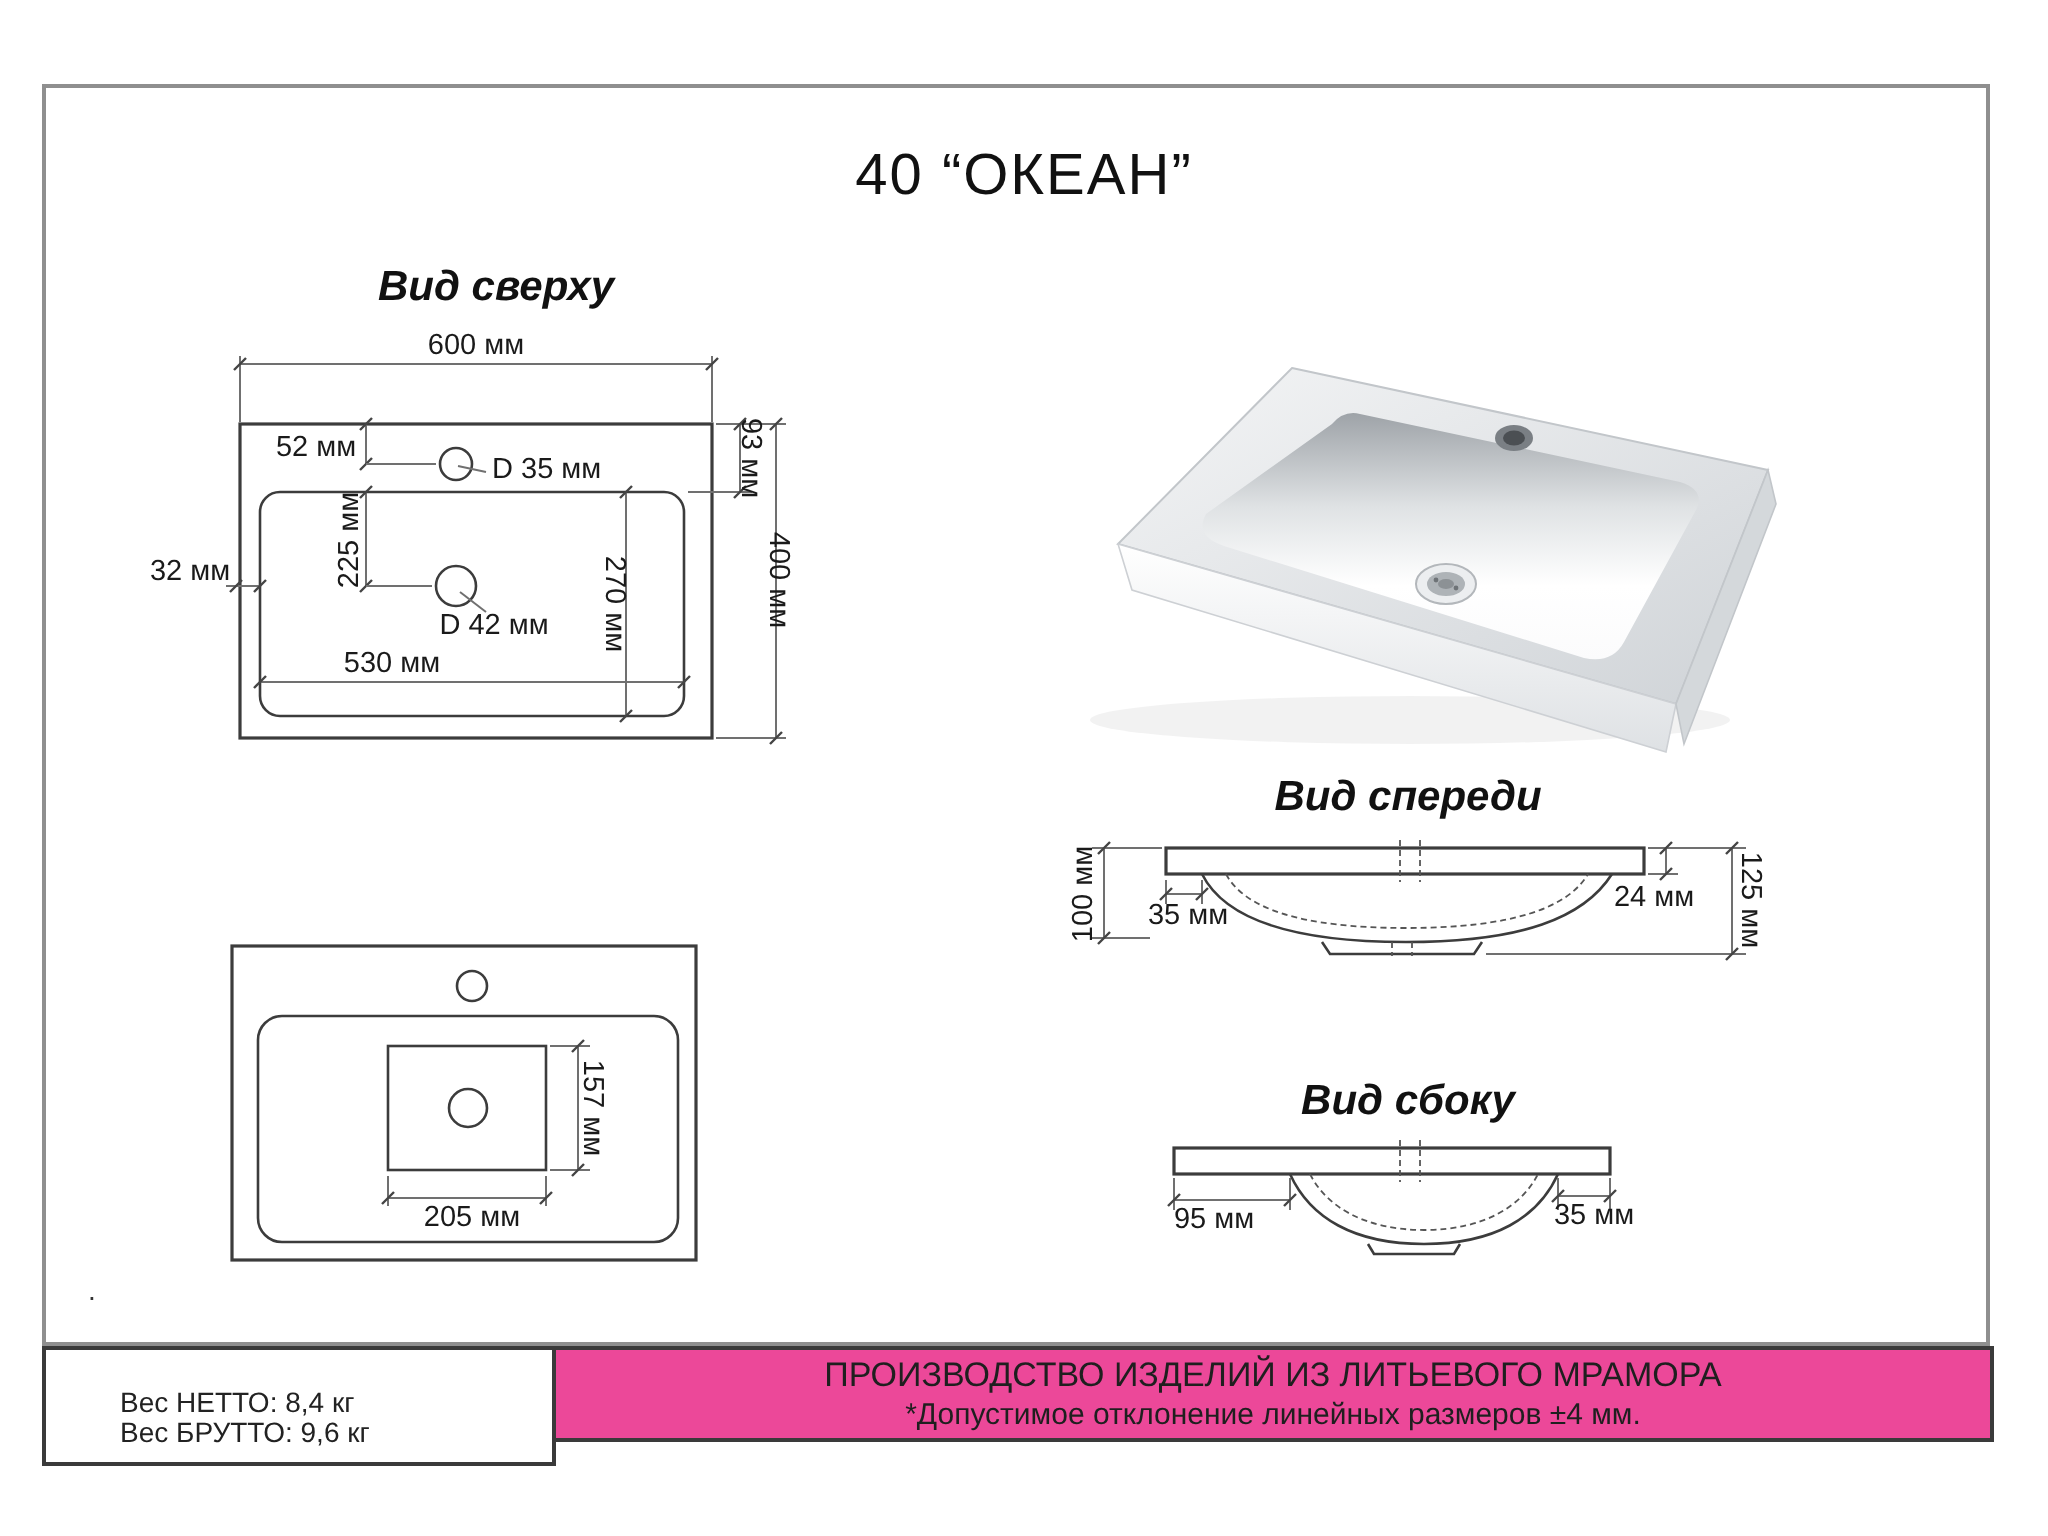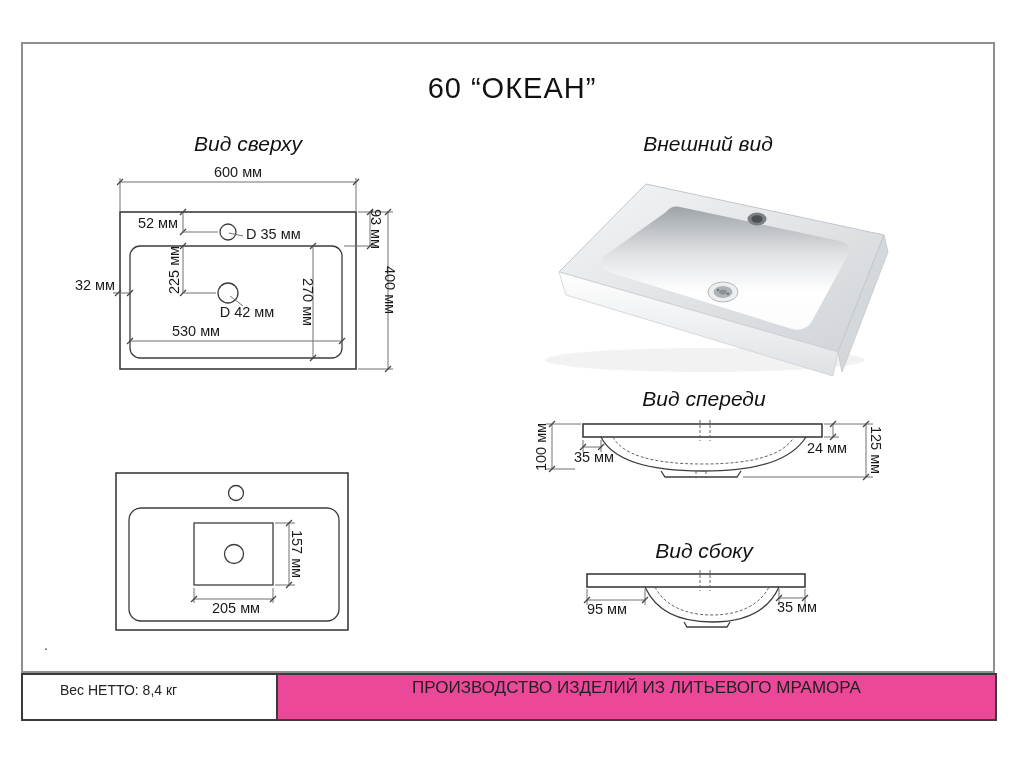--- a/index.html
+++ b/index.html
@@ -1,50 +1,49 @@
 <!DOCTYPE html>
 <html><head>
 <meta charset="utf-8">
 <style>
   html,body{margin:0;padding:0;background:#ffffff;}
   body{font-family:"Liberation Sans", sans-serif; color:#1a1a1a;}
   #page{position:relative;width:1024px;height:768px;background:#ffffff;overflow:hidden;}
   .abs{position:absolute;}
   #page-border{left:21px;top:42px;width:974px;height:631px;border:2px solid #8f8f8f;box-sizing:border-box;}
   #main-title{left:262px;top:72px;width:500px;text-align:center;font-size:29px;letter-spacing:1px;color:#111;}
-  .view-title{font-size:21px;font-weight:400;font-style:italic;text-align:center;color:#111;}
+  .view-title{font-size:21px;font-weight:700;font-style:italic;text-align:center;color:#111;}
   #top-view-title{left:118px;top:132px;width:260px;}
   #external-view-title{left:578px;top:132px;width:260px;}
   #bottom-view-title{left:118px;top:426px;width:248px;}
   #front-view-title{left:578px;top:387px;width:252px;}
   #side-view-title{left:578px;top:539px;width:252px;}
   #drawing-svg{left:0;top:0;}
   #stray-dot{left:44px;top:637px;font-size:14px;color:#333;}
-  #footer-left{left:21px;top:673px;width:257px;height:48px;background:#fff;border:2px solid #3a3a3a;box-sizing:border-box;padding:8px 4px 0 37px;font-size:14px;line-height:15px;color:#222;}
+  #footer-left{left:21px;top:673px;width:257px;height:60px;background:#fff;border:2px solid #3a3a3a;box-sizing:border-box;padding:19px 4px 0 37px;font-size:14px;line-height:15px;color:#222;}
   #footer-right{left:276px;top:673px;width:721px;height:48px;background:#ec4899;border:2px solid #3a3a3a;box-sizing:border-box;text-align:center;color:#1f1f1f;}
   #footer-note1{font-size:17px;margin-top:3px;}
   #footer-note2{font-size:15px;margin-top:1px;}
   svg text{fill:#1a1a1a;font-family:"Liberation Sans", sans-serif;font-size:14.5px;}
   .outline{fill:#ffffff;stroke:#3c3c3c;stroke-width:1.6;}
   .outline2{fill:none;stroke:#3c3c3c;stroke-width:1.3;}
   .dim{stroke:#707070;stroke-width:1;fill:none;}
   .tick{stroke:#444;stroke-width:1.2;fill:none;}
   .dash{stroke:#555;stroke-width:0.9;fill:none;stroke-dasharray:3 2;}
 </style>
 </head>
 <body>
 
 <div id="page">
 
   <div id="page-border" class="abs"></div>
 
-  <div id="main-title" class="abs">60 “ОКЕАН”</div>
+  <div id="main-title" class="abs">40 “ОКЕАН”</div>
 
   <div id="top-view-title" class="abs view-title">Вид сверху</div>
-  <div id="external-view-title" class="abs view-title">Внешний вид</div>
   <div id="side-view-title" class="abs view-title">Вид сбоку</div>
   <div id="front-view-title" class="abs view-title">Вид спереди</div>
 
   <svg id="drawing-svg" class="abs" width="1024" height="768" viewBox="0 0 1024 768">
     <defs>
       <linearGradient id="deckGrad" x1="0" y1="0" x2="1" y2="1">
         <stop offset="0" stop-color="#f4f5f6"></stop>
           <stop offset="1" stop-color="#cfd3d7"></stop>
       </linearGradient>
       <linearGradient id="bowlGrad" x1="0" y1="0" x2="0" y2="1">
@@ -215,19 +214,21 @@
       <line class="tick" x1="776" y1="601" x2="782" y2="595"></line>
       <line class="tick" x1="802" y1="601" x2="808" y2="595"></line>
       <text x="797" y="612" text-anchor="middle">35 мм</text>
     </g>
   </svg>
 
   <div id="stray-dot" class="abs">.</div>
 
   <div id="footer-left" class="abs">
     <div>Вес НЕТТО: 8,4 кг</div>
+    <div>Вес БРУТТО: 9,6 кг</div>
   </div>
 
   <div id="footer-right" class="abs">
     <div id="footer-note1">ПРОИЗВОДСТВО ИЗДЕЛИЙ ИЗ ЛИТЬЕВОГО МРАМОРА</div>
+    <div id="footer-note2">*Допустимое отклонение линейных размеров ±4 мм.</div>
   </div>
 
 </div>
 
 </body></html>

